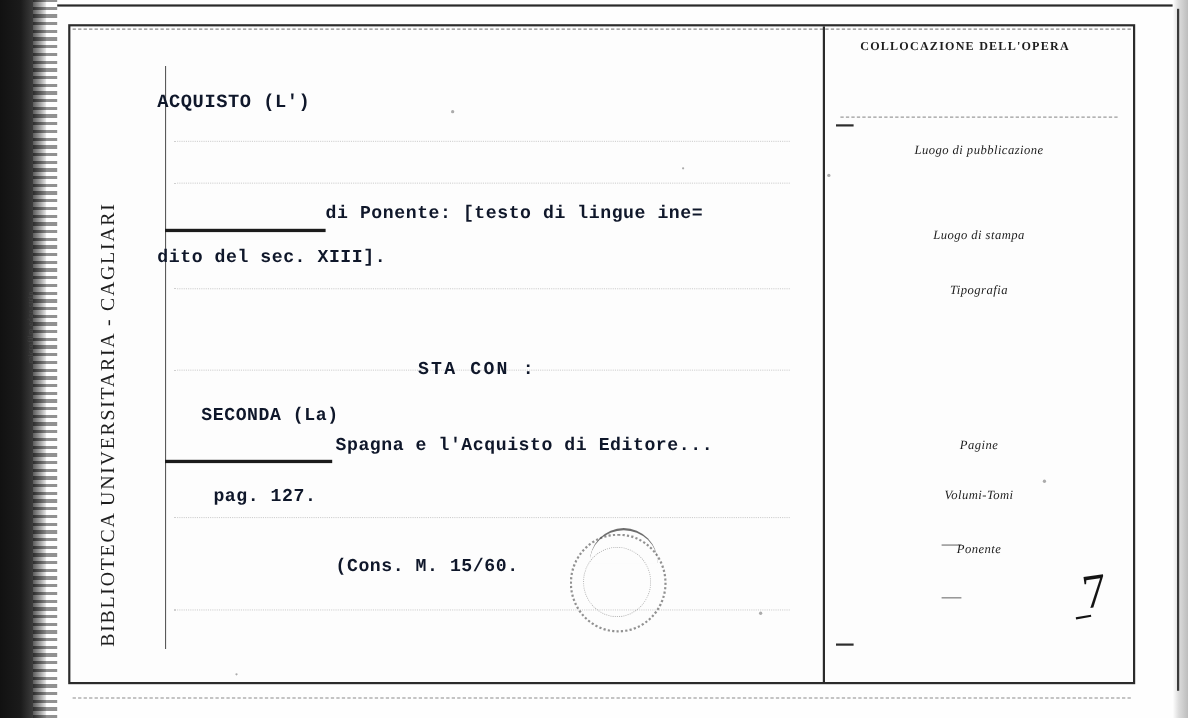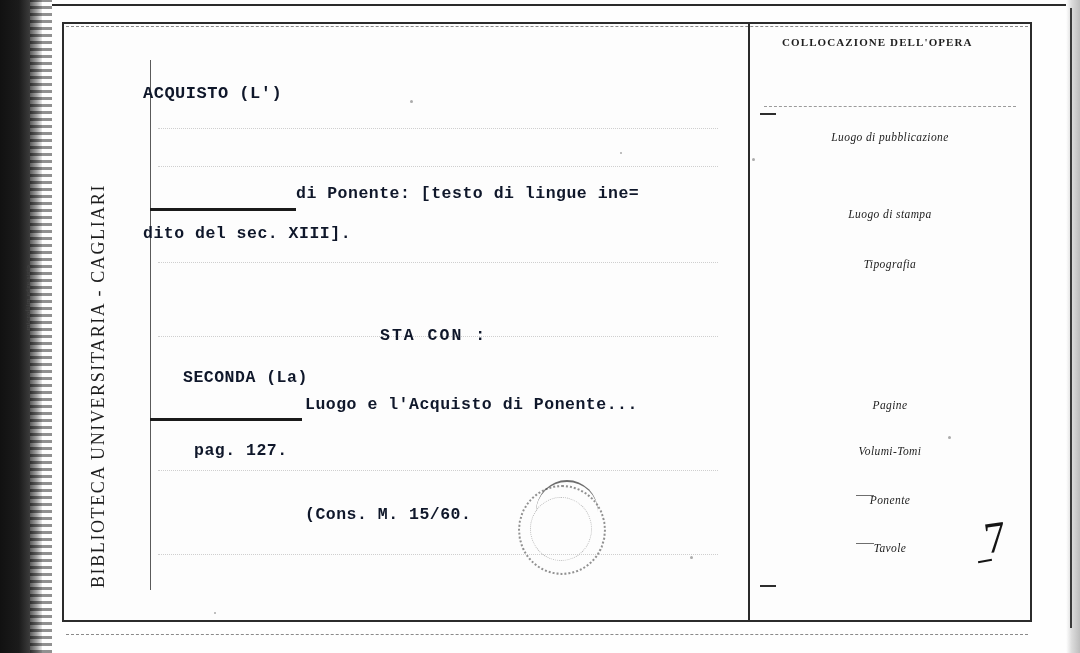--- a/index.html
+++ b/index.html
@@ -272,21 +272,21 @@
   <div class="tw heading-main">ACQUISTO (L')</div>
 
   <div class="rule-1"></div>
   <div class="tw line-ponente">di Ponente: [testo di lingue ine=</div>
   <div class="tw line-dito">dito del sec. XIII].</div>
 
   <div class="tw line-stacon">STA CON :</div>
 
   <div class="tw line-seconda">SECONDA (La)</div>
   <div class="rule-2"></div>
-  <div class="tw line-spagna">Luogo e l'Acquisto di Ponente...</div>
+  <div class="tw line-spagna">Spagna e l'Acquisto di Editore...</div>
   <div class="tw line-pag">pag. 127.</div>
   <div class="tw line-cons">(Cons. M. 15/60.</div>
 
   <div class="stamp-oval"></div>
   <div class="stamp-oval-inner"></div>
   <div class="stamp-arc"></div>
 
   <div class="right-title">COLLOCAZIONE DELL'OPERA</div>
 
   <div class="right-tick" style="top:113px"></div>
@@ -295,21 +295,20 @@
 
   <div class="right-field" style="top:208px">Luogo di stampa</div>
   <div class="right-field" style="top:258px">Tipografia</div>
   <div class="right-field" style="top:399px">Pagine</div>
   <div class="right-field" style="top:445px">Volumi-Tomi</div>
 
   <div class="right-dash-small" style="top:495px"></div>
   <div class="right-field" style="top:494px">Ponente</div>
 
   <div class="right-dash-small" style="top:543px"></div>
-  <div class="right-field" style="top:542px">Tavole</div>
 
   <div class="right-tick" style="top:585px"></div>
 
   <div class="hand-number">7</div>
   <div class="hand-dash"></div>
 
   <div class="speck" style="left:410px; top:100px; width:3px; height:3px;"></div>
   <div class="speck" style="left:620px; top:152px; width:2px; height:2px;"></div>
   <div class="speck" style="left:752px; top:158px; width:3px; height:3px;"></div>
   <div class="speck" style="left:690px; top:556px; width:3px; height:3px;"></div>

